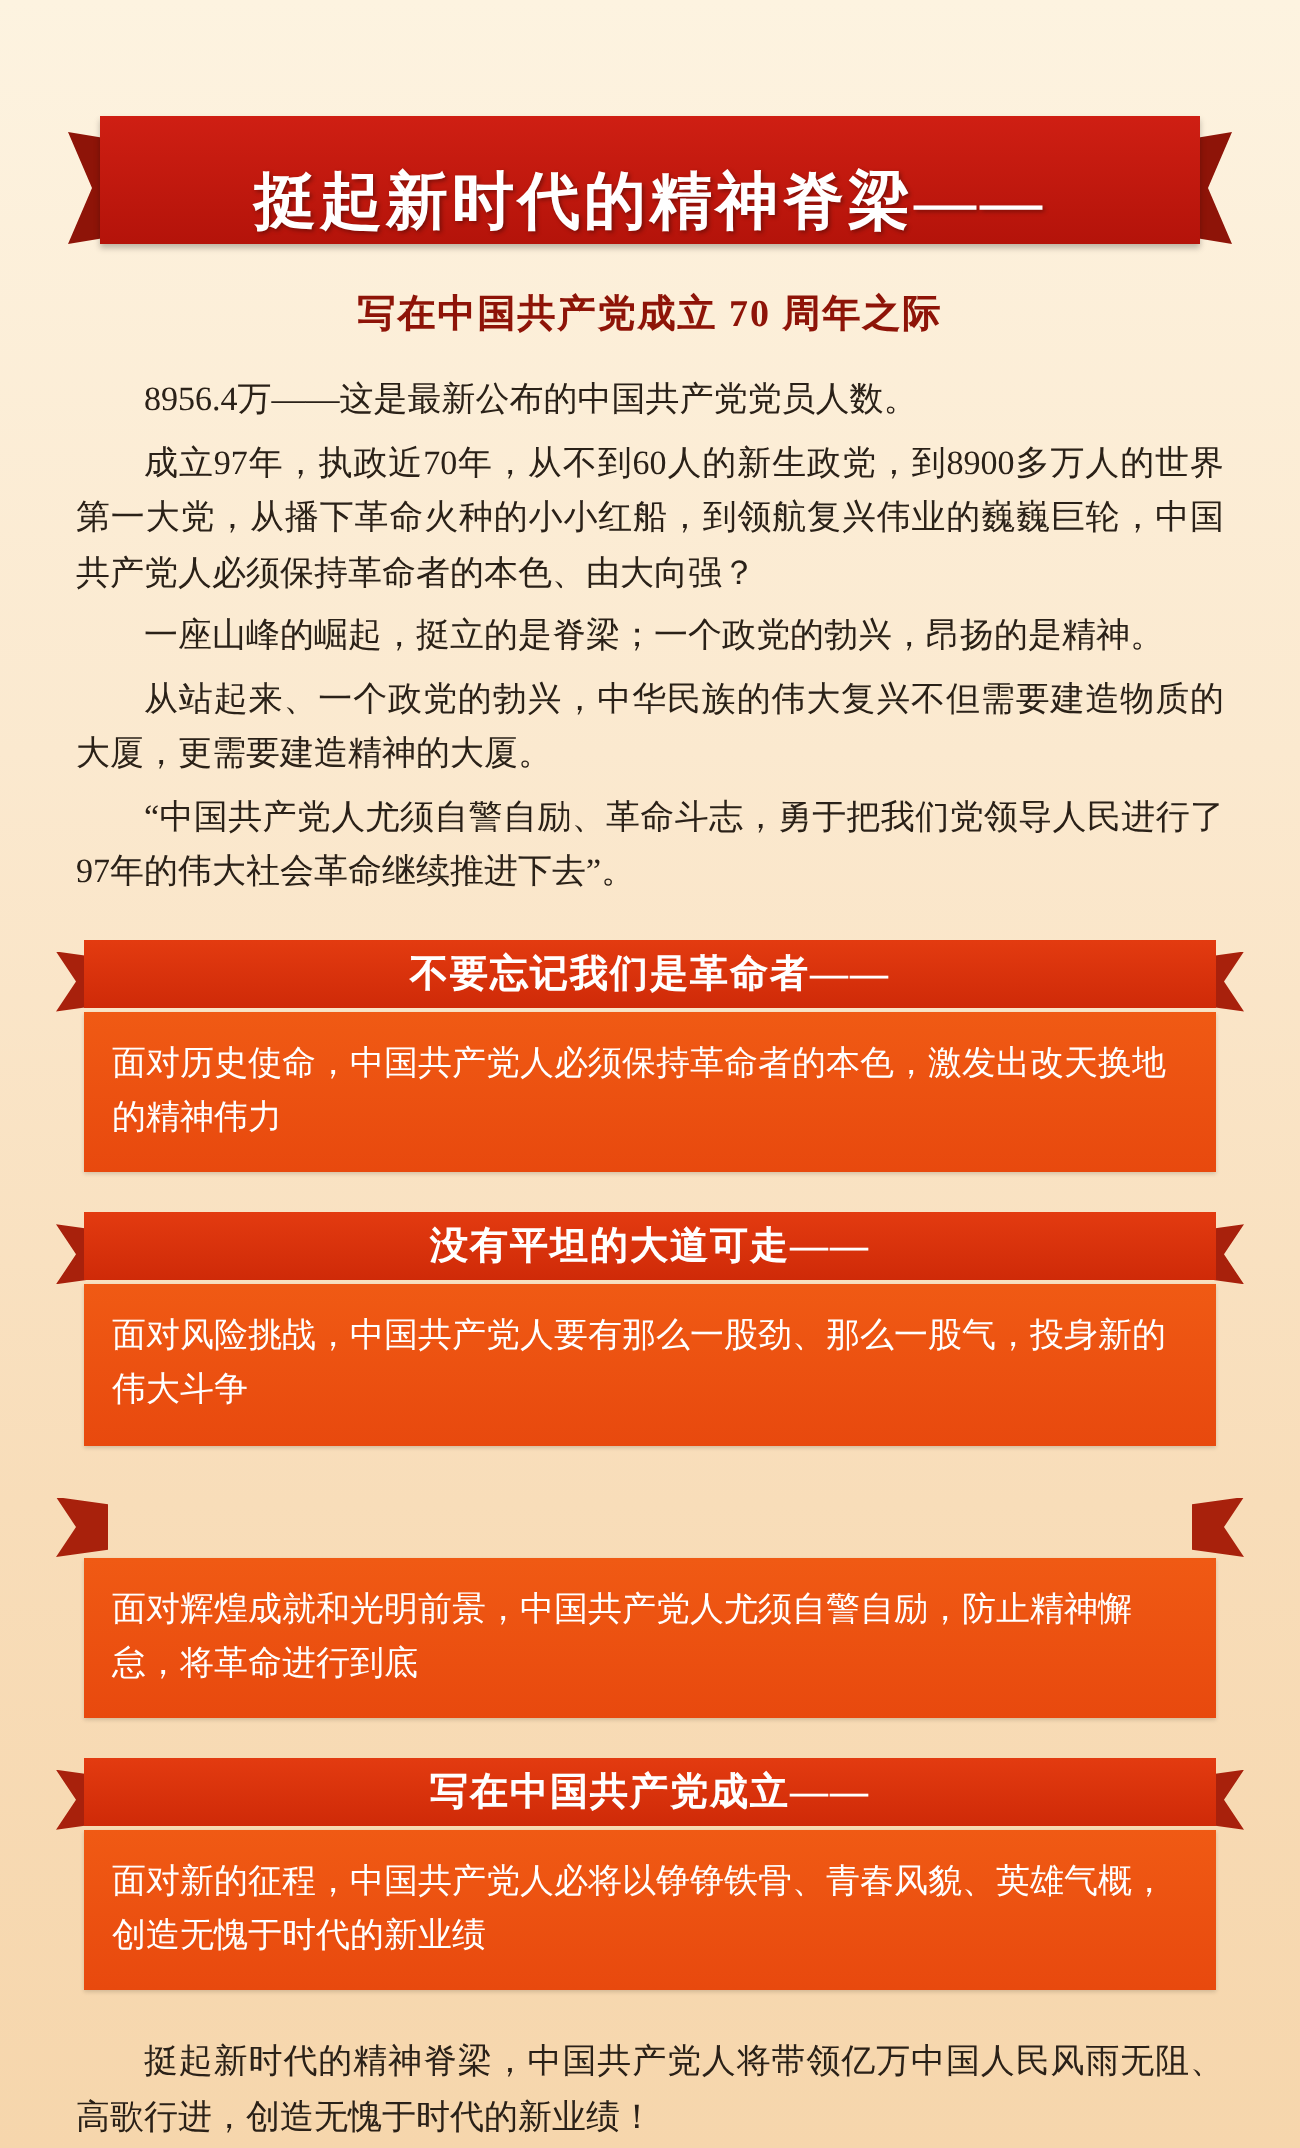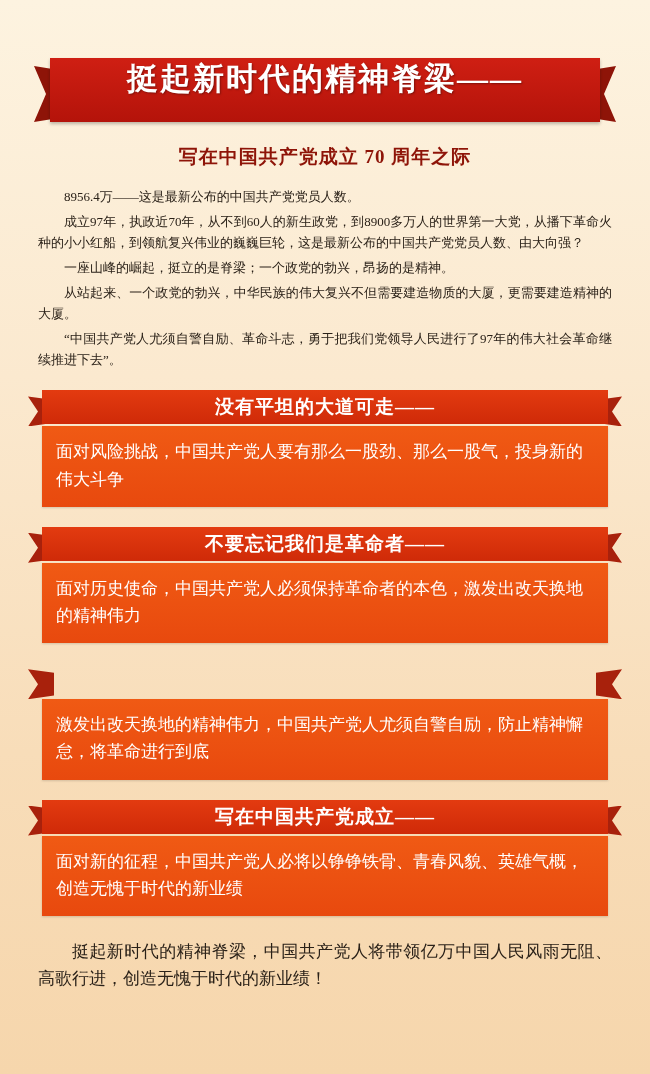--- a/index.html
+++ b/index.html
@@ -45,21 +45,21 @@
   }
   .banner {
     position: absolute;
     left: 22px;
     right: 22px;
     top: 0;
     height: 64px;
     background: linear-gradient(180deg, #cf1f13 0%, #b4130a 100%);
     box-shadow: 0 2px 3px rgba(0,0,0,0.25);
     display: flex;
-    align-items: flex-start;
+    align-items: flex-end;
     justify-content: center;
   }
   .banner-title {
     color: #ffffff;
     font-size: 31px;
     font-weight: bold;
     letter-spacing: 2px;
     text-shadow: 1px 1px 2px rgba(0,0,0,0.35);
     font-family: "Liberation Serif", serif;
   }
@@ -73,21 +73,21 @@
     font-family: "Liberation Serif", serif;
   }
 
   
   .intro {
     margin-top: 16px;
     padding: 0 10px;
   }
   .intro p {
     margin: 0 0 4px 0;
-    font-size: 13px;
+    font-size: 17px;
     line-height: 1.62;
     color: #2a2118;
     text-indent: 2em;
     font-family: "Liberation Serif", serif;
     text-align: justify;
   }
 
   
   .section {
     margin-top: 20px;
@@ -166,54 +166,54 @@
     <div class="ribbon-right"></div>
     <div class="banner">
       <span class="banner-title">挺起新时代的精神脊梁——</span>
     </div>
   </div>
 
   <div class="subtitle">写在中国共产党成立 70 周年之际</div>
 
   <div class="intro">
     <p>8956.4万——这是最新公布的中国共产党党员人数。</p>
-    <p>成立97年，执政近70年，从不到60人的新生政党，到8900多万人的世界第一大党，从播下革命火种的小小红船，到领航复兴伟业的巍巍巨轮，这是最新公布的中国共产党党员人数、由大向强？</p>
+    <p>成立97年，执政近70年，从不到60人的新生政党，到8900多万人的世界第一大党，从播下革命火种的小小红船，到领航复兴伟业的巍巍巨轮，中国共产党人必须保持革命者的本色、由大向强？</p>
     <p>一座山峰的崛起，挺立的是脊梁；一个政党的勃兴，昂扬的是精神。</p>
     <p>从站起来、一个政党的勃兴，中华民族的伟大复兴不但需要建造物质的大厦，更需要建造精神的大厦。</p>
     <p>“中国共产党人尤须自警自励、革命斗志，勇于把我们党领导人民进行了97年的伟大社会革命继续推进下去”。</p>
   </div>
 
   <div class="section">
     <div class="sec-head-wrap">
       <div class="sec-tail-left"></div>
       <div class="sec-tail-right"></div>
       <div class="sec-head">
+        <span class="sec-head-text">不要忘记我们是革命者——</span>
+      </div>
+    </div>
+    <div class="sec-body">面对历史使命，中国共产党人必须保持革命者的本色，激发出改天换地的精神伟力</div>
+  </div>
+
+  <div class="section">
+    <div class="sec-head-wrap">
+      <div class="sec-tail-left"></div>
+      <div class="sec-tail-right"></div>
+      <div class="sec-head">
         <span class="sec-head-text">没有平坦的大道可走——</span>
       </div>
     </div>
     <div class="sec-body">面对风险挑战，中国共产党人要有那么一股劲、那么一股气，投身新的伟大斗争</div>
   </div>
 
   <div class="section">
     <div class="sec-head-wrap">
       <div class="sec-tail-left"></div>
       <div class="sec-tail-right"></div>
-      <div class="sec-head">
-        <span class="sec-head-text">不要忘记我们是革命者——</span>
-      </div>
-    </div>
-    <div class="sec-body">面对历史使命，中国共产党人必须保持革命者的本色，激发出改天换地的精神伟力</div>
-  </div>
-
-  <div class="section">
-    <div class="sec-head-wrap">
-      <div class="sec-tail-left"></div>
-      <div class="sec-tail-right"></div>
-    </div>
-    <div class="sec-body">激发出改天换地的精神伟力，中国共产党人尤须自警自励，防止精神懈怠，将革命进行到底</div>
+    </div>
+    <div class="sec-body">面对辉煌成就和光明前景，中国共产党人尤须自警自励，防止精神懈怠，将革命进行到底</div>
   </div>
 
   <div class="section">
     <div class="sec-head-wrap">
       <div class="sec-tail-left"></div>
       <div class="sec-tail-right"></div>
       <div class="sec-head">
         <span class="sec-head-text">写在中国共产党成立——</span>
       </div>
     </div>

